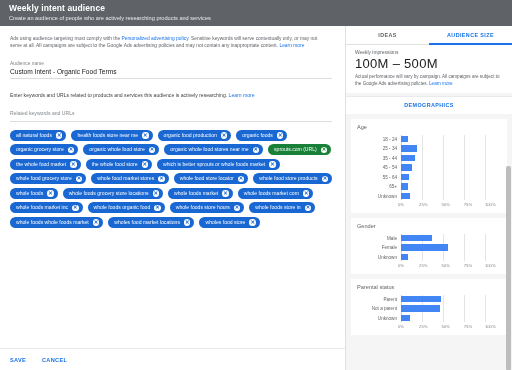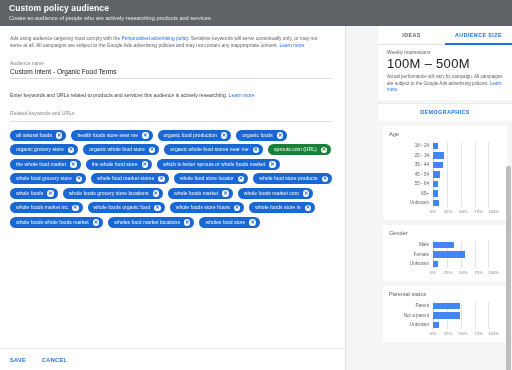--- a/index.html
+++ b/index.html
@@ -29,21 +29,20 @@
     position: relative;
     padding: 6px 10px 0 10px;
     overflow: hidden;
   }
   .right {
     width: 167px;
     background: #f5f5f5;
     border-left: 1px solid #e0e0e0;
     position: relative;
     overflow: hidden;
-    padding-left: 32px;
   }
 
   
   .policy {
     font-size: 4.9px;
     line-height: 7.4px;
     color: #5f6368;
     margin-top: 3px;
     max-width: 320px;
   }
@@ -159,21 +158,21 @@
     position: absolute; right: 1px; top: 140px;
     width: 5px; height: 205px; background: #bdbdbd; border-radius: 2px;
   }
 </style>
 </head>
 <body>
 
 <div class="app">
 
   <div class="header">
-    <div class="header-title">Custom policy audience</div>
+    <div class="header-title">Weekly intent audience</div>
     <div class="header-sub">Create an audience of people who are actively researching products and services</div>
   </div>
 
   <div class="body">
 
     <div class="left">
 
       <div class="policy">
         <span>Ads using audience targeting must comply with the </span><a class="link" href="#">Personalized advertising policy</a><span>. Sensitive keywords will serve contextually only, or may not serve at all. All campaigns are subject to the Google Ads advertising policies and may not contain any inappropriate content. </span><a class="link" href="#">Learn more</a>
       </div>

